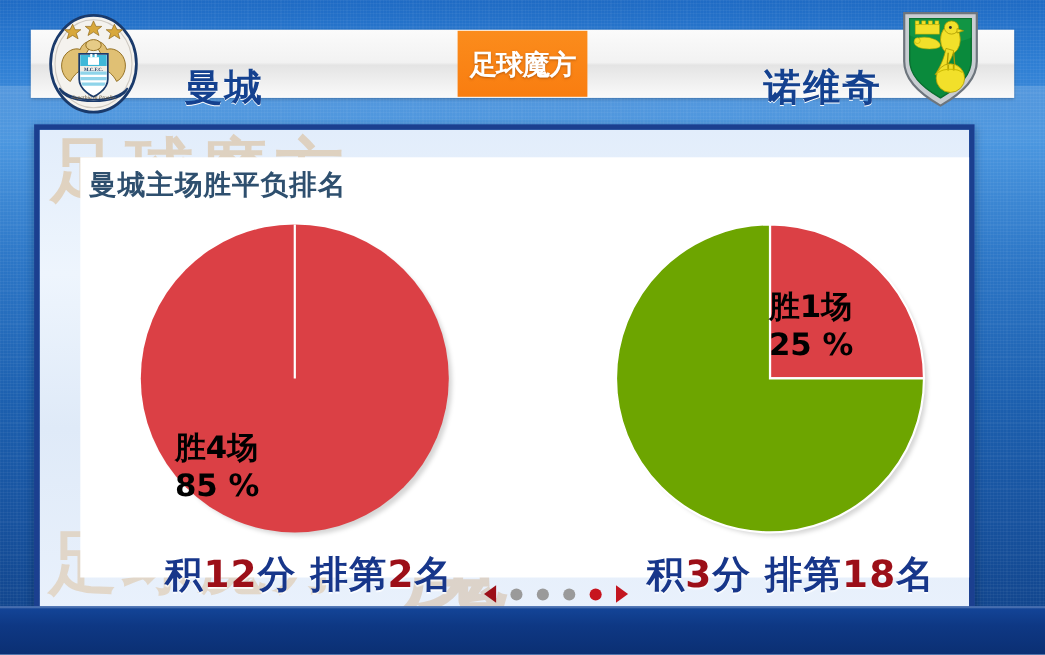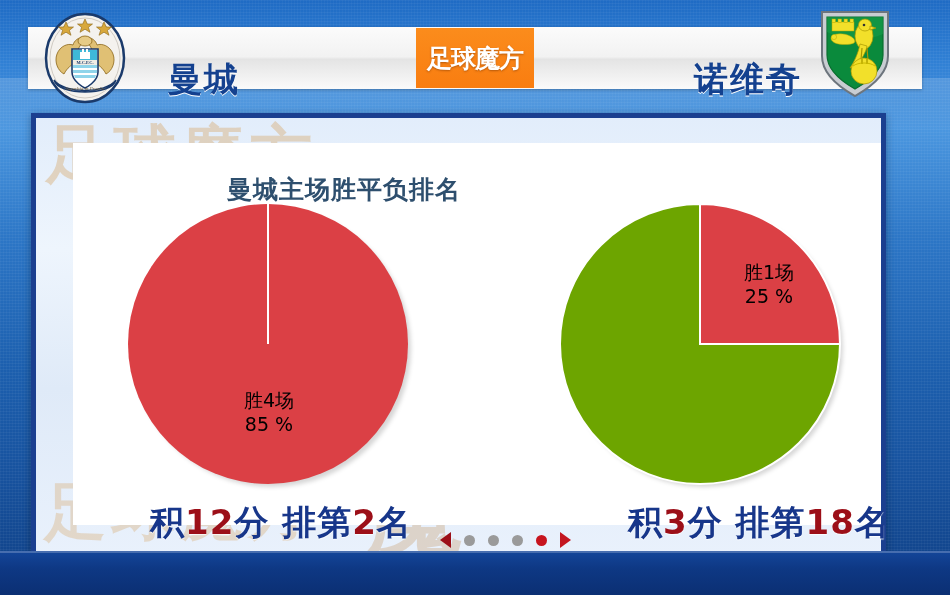--- a/index.html
+++ b/index.html
@@ -68,48 +68,48 @@
     font-size:62px;letter-spacing:6px;pointer-events:none;white-space:nowrap;
   }
   #wm1{left:10px;top:-6px;}
   #wm2{left:8px;top:352px;color:rgba(214,170,110,.35);}
   #wm-big{left:330px;top:330px;font-size:96px;color:rgba(196,150,95,.32);}
   #chartarea{
     position:absolute;left:37px;top:25px;width:840px;height:382px;
     background:#ffffff;
   }
   .chart-title{
-    position:absolute;top:30px;width:380px;text-align:right;
+    position:absolute;top:8px;width:380px;text-align:left;
     font-size:25px;font-weight:bold;color:#2e4f6e;letter-spacing:1px;
   }
   #title-left{left:8px;}
   #title-right{left:412px;}
   .pie-wrap{position:absolute;top:60px;width:290px;height:290px;}
   #pie-left{left:54px;}
   #pie-right{left:486px;}
   .pie-shadow{
     position:absolute;left:6px;top:6px;width:278px;height:278px;border-radius:50%;
     background:rgba(0,0,0,.16);filter:blur(2px);
   }
   .pie-lbl{
-    position:absolute;color:#000;font-size:19px;font-weight:400;
-    text-align:center;line-height:1.25;white-space:nowrap;
+    position:absolute;color:#000;font-size:28px;font-weight:700;
+    line-height:1.25;white-space:nowrap;
   }
   #lbl-left{left:32px;top:186px;width:220px;}
   #lbl-right-win{left:140px;top:58px;width:140px;}
   #lbl-right-loss{left:18px;top:168px;width:150px;}
   
   .stat-line{
     position:absolute;top:500px;font-size:34px;font-weight:bold;
     color:#17368a;letter-spacing:1px;text-shadow:0 1px 1px rgba(255,255,255,.8);
     white-space:nowrap;
   }
   .stat-line .hl{color:#9c0f18;}
   #stat-left{left:150px;}
-  #stat-right{left:588px;margin-left:40px;}
+  #stat-right{left:588px;}
   
   #pager{
     position:absolute;left:440px;top:531px;width:160px;height:18px;
     display:flex;align-items:center;gap:13px;
   }
   .pg-arrow{
     width:0;height:0;border-top:8px solid transparent;border-bottom:8px solid transparent;
   }
   #pg-prev{border-right:11px solid #9c0f18;}
   #pg-next{border-left:11px solid #c31620;}

